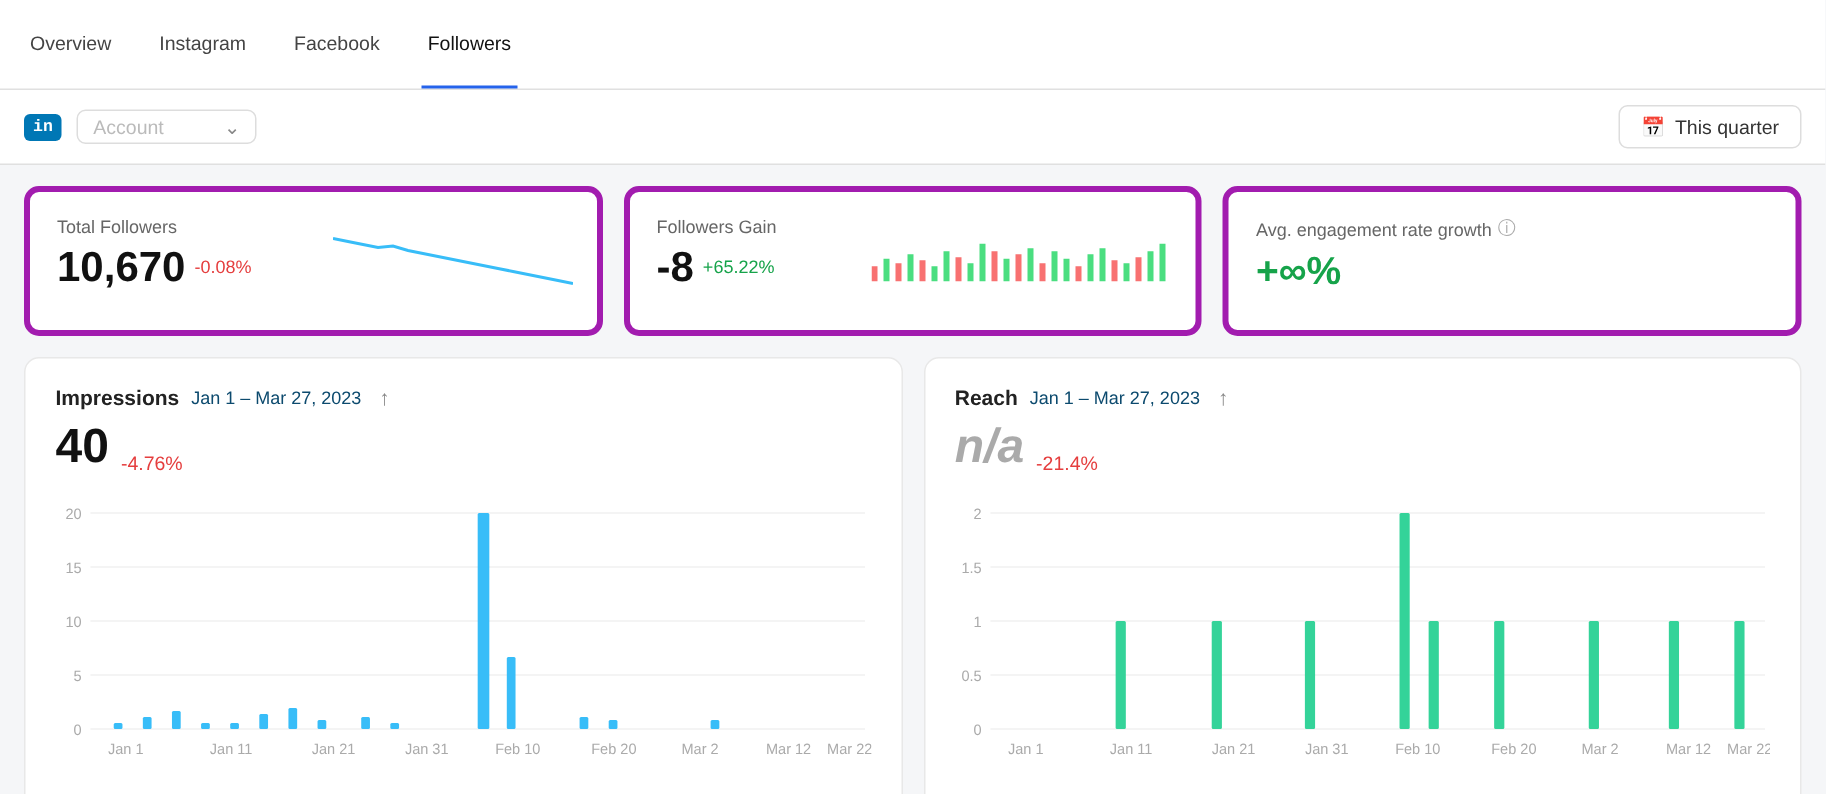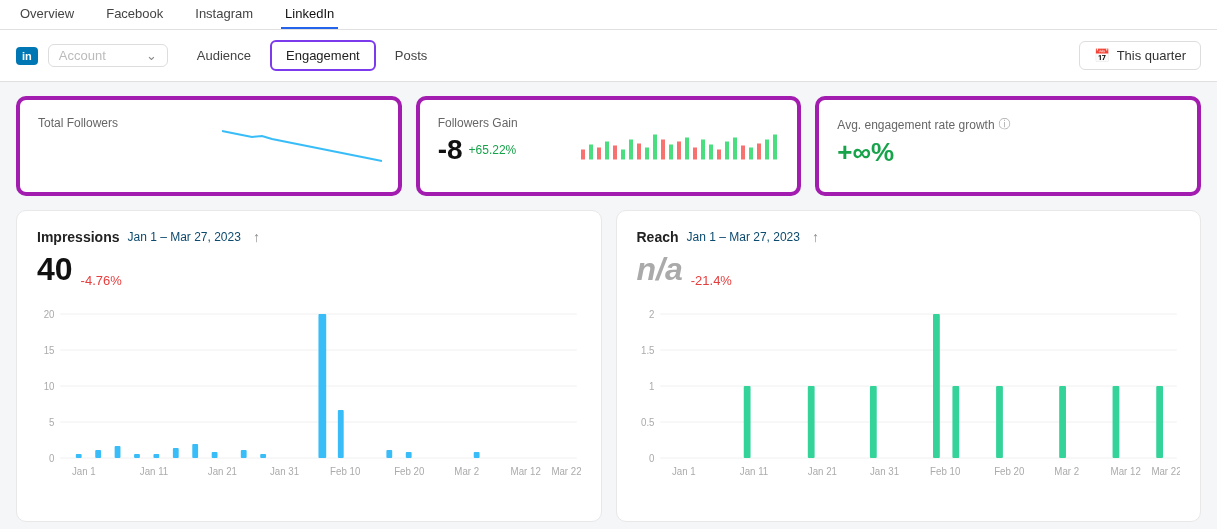--- a/index.html
+++ b/index.html
@@ -1,23 +1,23 @@
 <!DOCTYPE html>
 <html><head>
   <meta charset="utf-8">
   <style>
     * { box-sizing: border-box; margin: 0; padding: 0; }
     body { font-family: -apple-system, BlinkMacSystemFont, 'Segoe UI', sans-serif; background: #f5f6f8; font-size: 13px; color: #222; }
 
     .top-nav { background: #fff; border-bottom: 1px solid #e0e0e0; padding: 0 16px; display: flex; align-items: center; gap: 24px; }
-    .nav-item { padding: 6px 4px; cursor: pointer; font-size: 13px; color: #444; border-bottom: 2px solid transparent; }
+    .nav-item { padding: 21px 4px; cursor: pointer; font-size: 13px; color: #444; border-bottom: 2px solid transparent; }
     .nav-item.active { border-bottom: 2px solid #2563eb; color: #111; font-weight: 500; }
 
     .toolbar { background: #fff; border-bottom: 1px solid #e0e0e0; padding: 10px 16px; display: flex; align-items: center; gap: 10px; }
-    .linkedin-badge { background: #0077b5; color: #fff; border-radius: 4px; padding: 3px 6px; font-size: 11px; font-weight: bold; }
+    .linkedin-badge { background: #0077b5; color: #fff; border-radius: 4px; padding: 3px 6px; font-size: 11px; font-weight: bold; font-family: Liberation Mono, monospace; }
     .account-select { display: flex; align-items: center; gap: 6px; border: 1px solid #ddd; border-radius: 6px; padding: 3px 10px; min-width: 120px; cursor: pointer; background: #fff; }
     .account-select-arrow { margin-left: auto; color: #888; }
     .tab-group { display: flex; align-items: center; gap: 4px; margin-left: 4px; }
     .tab-btn { padding: 6px 14px; border-radius: 6px; border: 1px solid transparent; cursor: pointer; font-size: 13px; background: transparent; color: #444; }
     .tab-btn.active { border: 2px solid #7c3aed; color: #222; background: #fff; font-weight: 500; }
     .spacer { flex: 1; }
     .date-btn { display: flex; align-items: center; gap: 6px; border: 1px solid #ddd; border-radius: 6px; padding: 6px 14px; cursor: pointer; background: #fff; font-size: 13px; color: #333; }
 
     .main-content { padding: 14px 16px; display: flex; flex-direction: column; gap: 14px; }
 
@@ -43,49 +43,48 @@
 
     svg text { font-family: -apple-system, BlinkMacSystemFont, 'Segoe UI', sans-serif; }
 
     .mini-sparkline-svg { display: block; }
   </style>
 </head>
 <body>
 
 <div class="top-nav">
   <div class="nav-item">Overview</div>
+  <div class="nav-item">Instagram</div>
   <div class="nav-item">Facebook</div>
-  <div class="nav-item">Instagram</div>
-  <div class="nav-item active">LinkedIn</div>
+  <div class="nav-item active">Followers</div>
 </div>
 
 <div class="toolbar">
   <div class="linkedin-badge">in</div>
   <div class="account-select">
     <span style="color:#bbb; font-size:13px;">Account</span>
     <span class="account-select-arrow">⌄</span>
   </div>
-  <div class="tab-group">
-    <button class="tab-btn">Audience</button>
-    <button class="tab-btn active">Engagement</button>
-    <button class="tab-btn">Posts</button>
-  </div>
   <div class="spacer"></div>
   <div class="date-btn">
     <span>📅</span>
     <span>This quarter</span>
   </div>
 </div>
 
 <div class="main-content">
 
   <div class="summary-cards">
 
     <div class="summary-card">
       <div class="card-label">Total Followers</div>
+      <div style="display:flex;align-items:center;">
+        <span class="card-value">10,670</span>
+        <span class="card-change change-red">-0.08%</span>
+      </div>
       <div class="card-sparkline">
         <svg width="160" height="50" viewBox="0 0 160 50" class="mini-sparkline-svg">
           <polyline fill="none" stroke="#38bdf8" stroke-width="2" points="0,10 10,12 20,14 30,16 40,15 50,18 60,20 70,22 80,24 90,26 100,28 110,30 120,32 130,34 140,36 150,38 160,40"></polyline>
         </svg>
       </div>
     </div>
 
     <div class="summary-card">
       <div class="card-label">Followers Gain</div>
       <div style="display:flex;align-items:center;">

